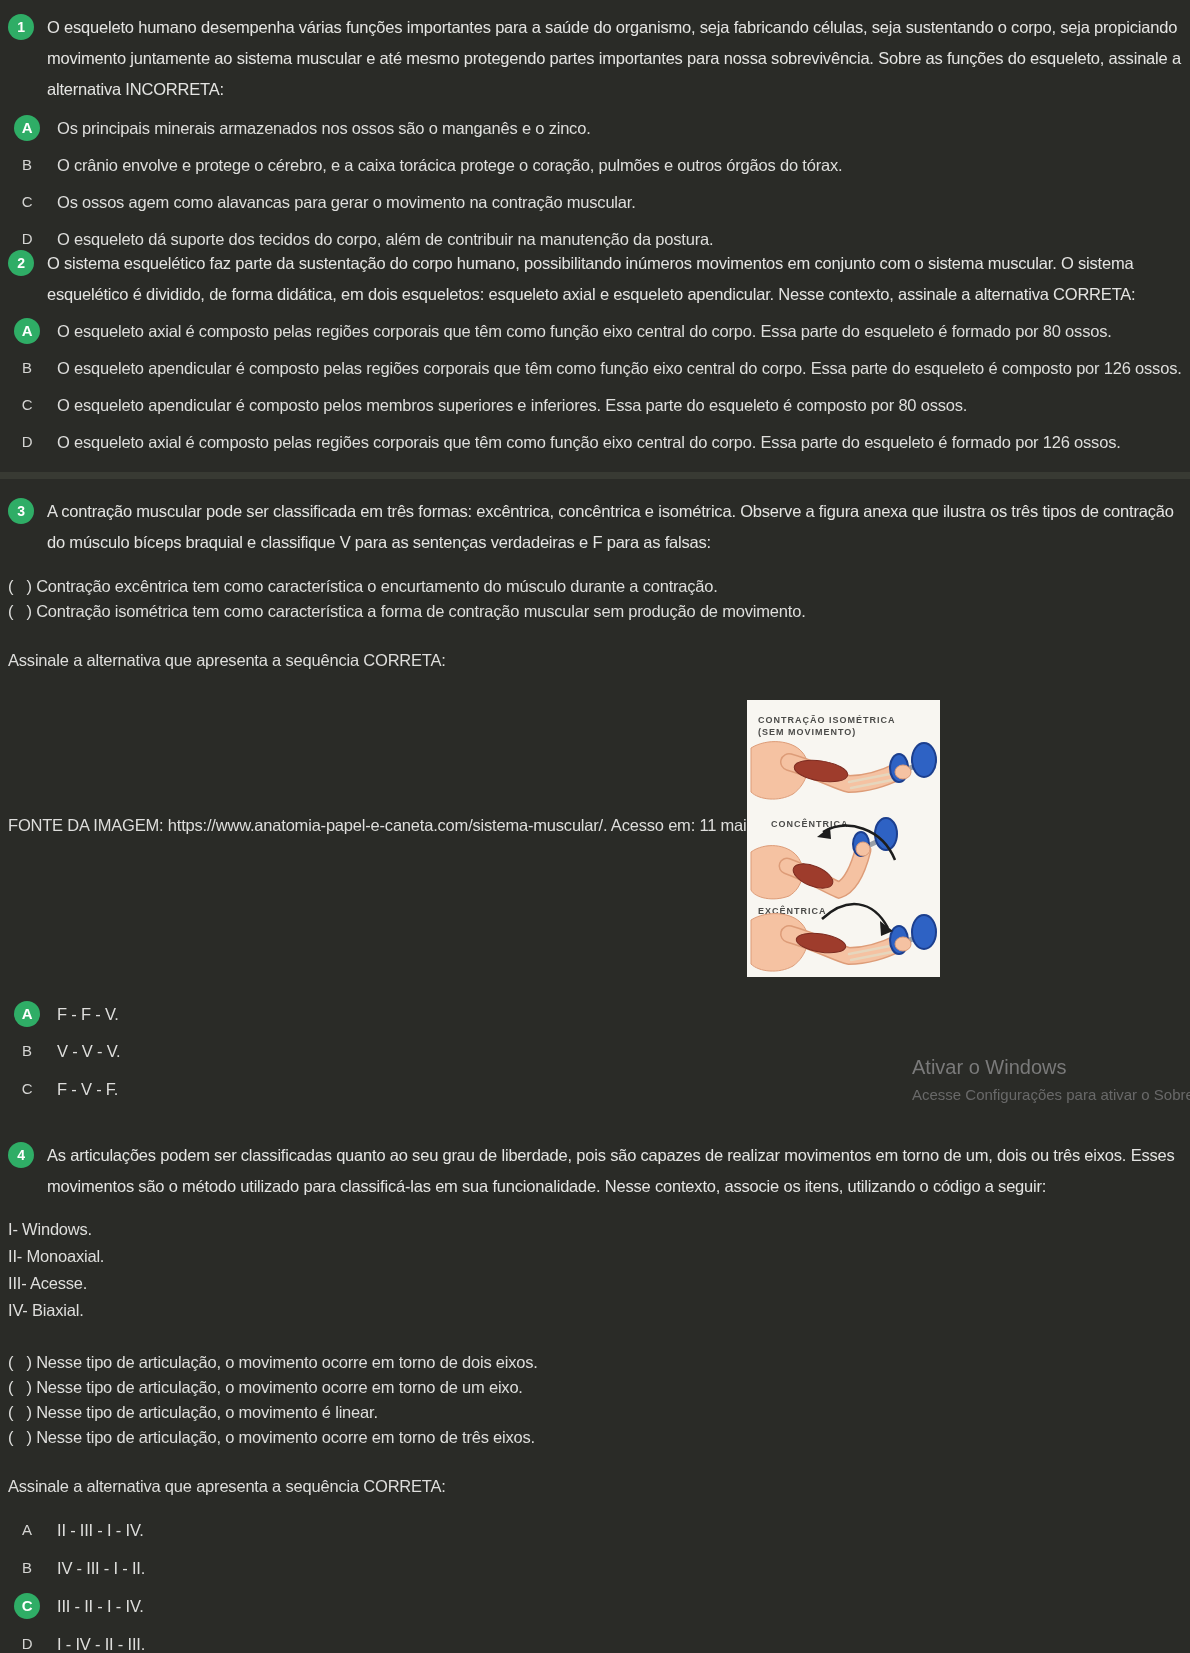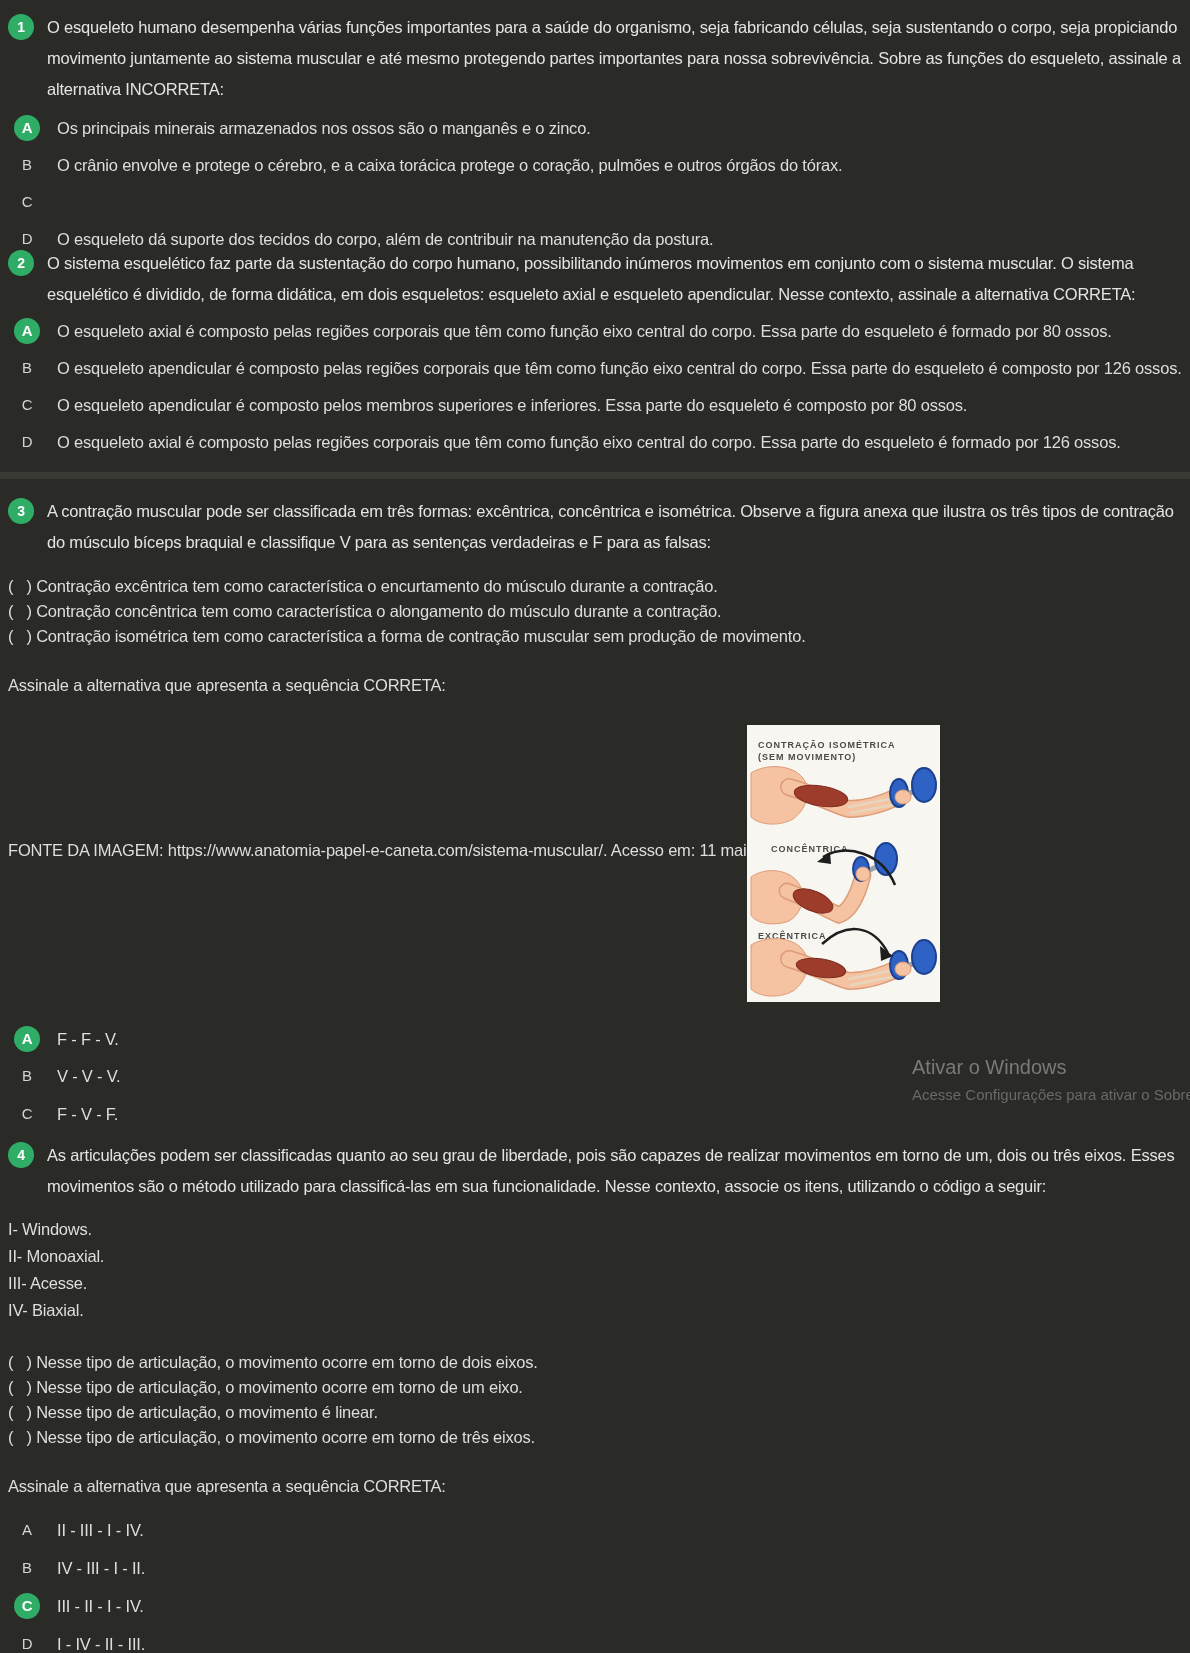--- a/index.html
+++ b/index.html
@@ -58,20 +58,21 @@
     <div class="option">
       <span class="opt-letter selected">A</span>
       <span class="opt-text">Os principais minerais armazenados nos ossos são o manganês e o zinco.</span>
     </div>
     <div class="option">
       <span class="opt-letter">B</span>
       <span class="opt-text">O crânio envolve e protege o cérebro, e a caixa torácica protege o coração, pulmões e outros órgãos do tórax.</span>
     </div>
     <div class="option">
       <span class="opt-letter">C</span>
+      <span class="opt-text">Os ossos agem como alavancas para gerar o movimento na contração muscular.</span>
     </div>
     <div class="option">
       <span class="opt-letter">D</span>
       <span class="opt-text">O esqueleto dá suporte dos tecidos do corpo, além de contribuir na manutenção da postura.</span>
     </div>
   </div>
 </section>
 
 <section class="qblock" style="top:244px;">
   <div class="q-header">
@@ -100,21 +101,20 @@
 
 <div class="divider"></div>
 
 <section class="qblock" style="top:492px;">
   <div class="q-header">
     <div class="q-badge">3</div>
     <div class="q-text">A contração muscular pode ser classificada em três formas: excêntrica, concêntrica e isométrica. Observe a figura anexa que ilustra os três tipos de contração do músculo bíceps braquial e classifique V para as sentenças verdadeiras e F para as falsas:</div>
   </div>
   <div class="statements">
     <div class="statement">(&nbsp;&nbsp;&nbsp;) Contração excêntrica tem como característica o encurtamento do músculo durante a contração.</div>
-    <div class="statement">(&nbsp;&nbsp;&nbsp;) Contração concêntrica tem como característica o alongamento do músculo durante a contração.</div>
     <div class="statement">(&nbsp;&nbsp;&nbsp;) Contração isométrica tem como característica a forma de contração muscular sem produção de movimento.</div>
   </div>
   <div class="prompt">Assinale a alternativa que apresenta a sequência CORRETA:</div>
 
   <div class="figure-area">
     <div class="image-source">FONTE DA IMAGEM: https://www.anatomia-papel-e-caneta.com/sistema-muscular/. Acesso em: 11 maio 2020.</div>
     <div class="figure">
       <svg width="193" height="277" viewBox="0 0 193 277" xmlns="http://www.w3.org/2000/svg">
         <rect width="193" height="277" fill="#f8f6f1"></rect>
 

